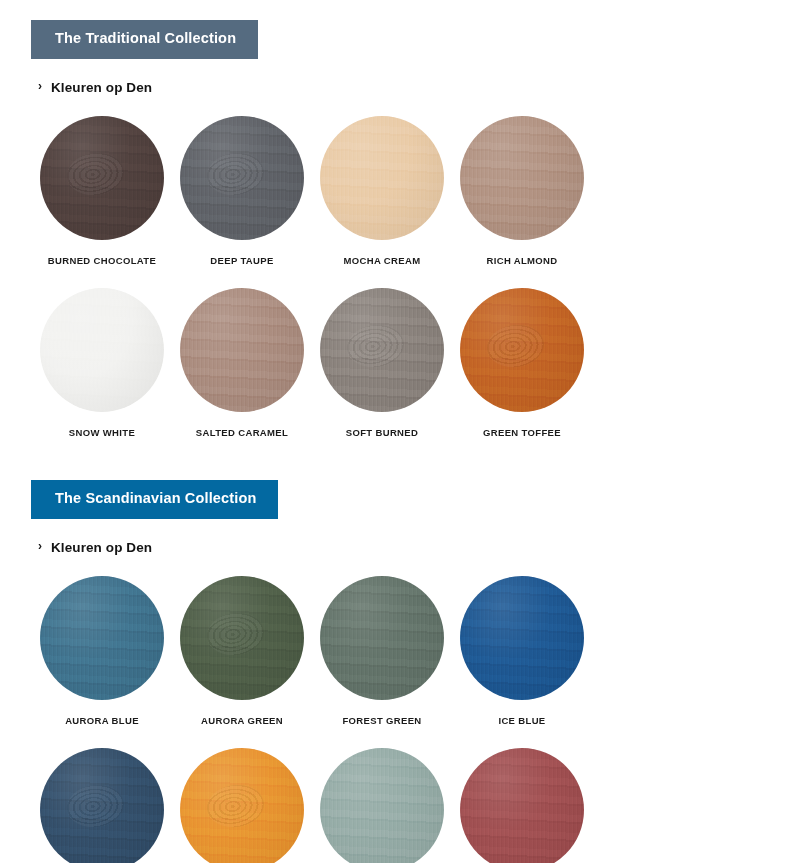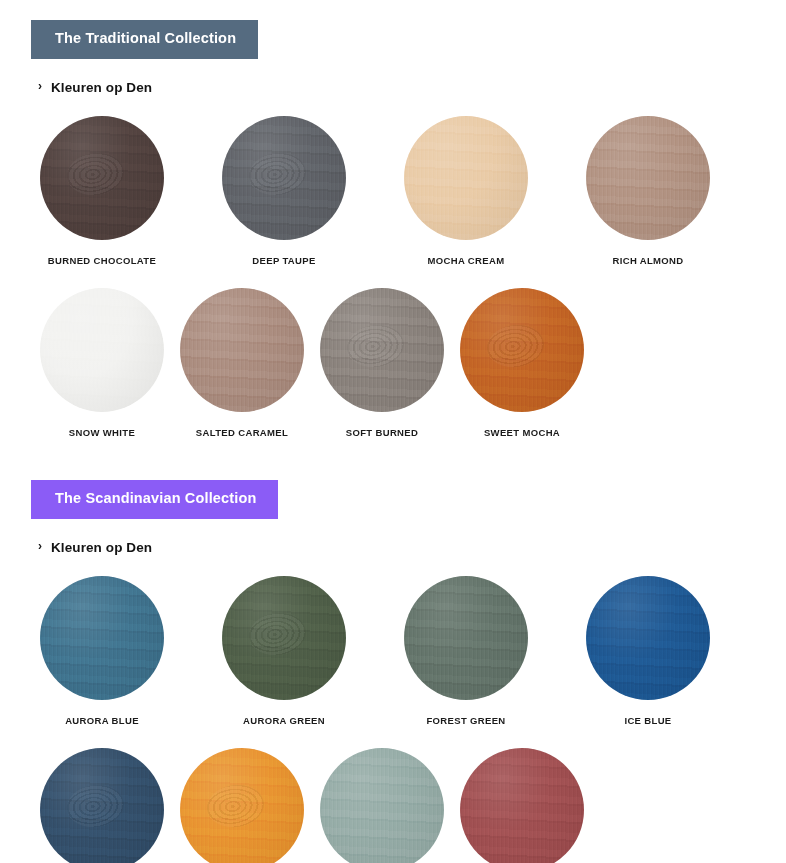--- a/index.html
+++ b/index.html
@@ -133,21 +133,21 @@
     font-size: 9.5px;
     font-weight: bold;
     color: #1b1b1b;
     letter-spacing: 0.35px;
     text-align: center;
     white-space: nowrap;
     font-family: "Liberation Sans", sans-serif;
   }
 
   .row-gap { height: 22px; }
-  .row-first { margin-top: 21px; gap: 42px; }
+  .row-first { margin-top: 21px; }
   .section-gap { height: 42px; }
 </style>
 </head>
 <body style="background-color: rgb(255, 255, 255);">
 
 <div class="page">
 
   <section class="collection">
     <div style="height:20px"></div>
     <div class="collection-banner" style="background-color: rgb(85, 107, 128); color: rgb(255, 255, 255);">The Traditional Collection</div>
@@ -214,30 +214,30 @@
           <div class="sheen"></div>
         </div>
         <div class="swatch-label">SOFT BURNED</div>
       </div>
       <div class="swatch-cell">
         <div class="swatch-disc" style="background-color: rgb(194, 96, 31);">
           <div class="grain"></div>
           <div class="knot"></div>
           <div class="sheen"></div>
         </div>
-        <div class="swatch-label">SWEET MOCHA</div>
+        <div class="swatch-label">GREEN TOFFEE</div>
       </div>
       <div class="swatch-cell"></div>
     </div>
   </section>
 
   <div class="section-gap"></div>
 
   <section class="collection">
-    <div class="collection-banner" style="background-color: #8b5cf6; color: rgb(255, 255, 255);">The Scandinavian Collection</div>
+    <div class="collection-banner" style="background-color: #0369a1; color: rgb(255, 255, 255);">The Scandinavian Collection</div>
 
     <div class="subheading-row">
       <span class="chevron-icon">›</span>
       <span class="subheading-text">Kleuren op Den</span>
     </div>
 
     <div class="swatch-row row-first">
       <div class="swatch-cell">
         <div class="swatch-disc" style="background-color: rgb(58, 110, 138);">
           <div class="grain"></div>

